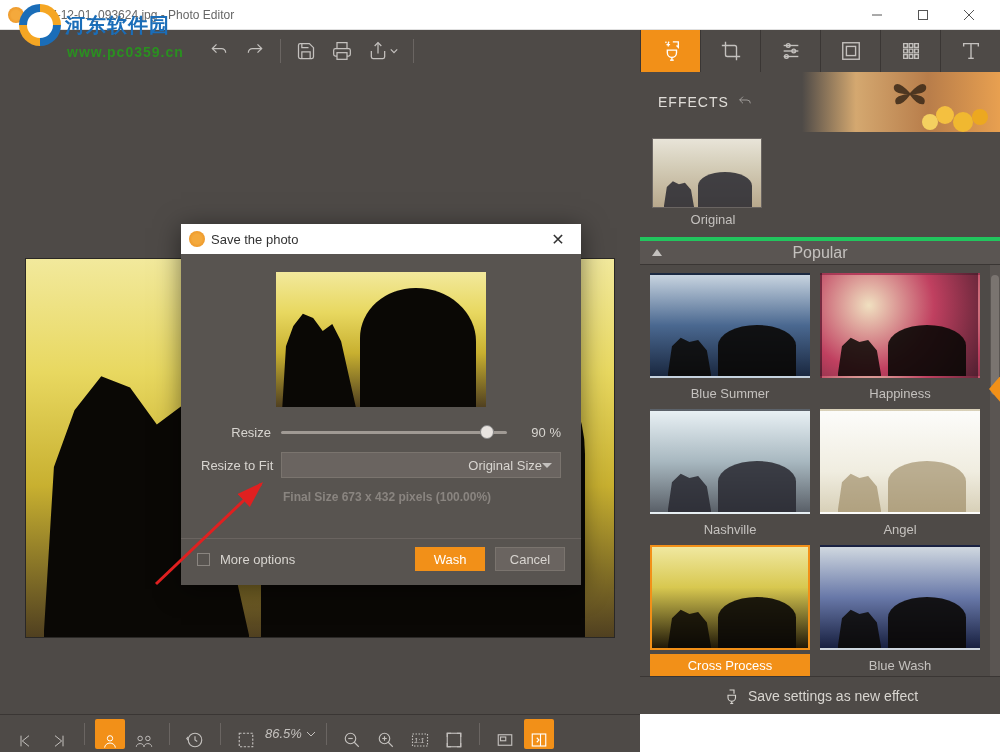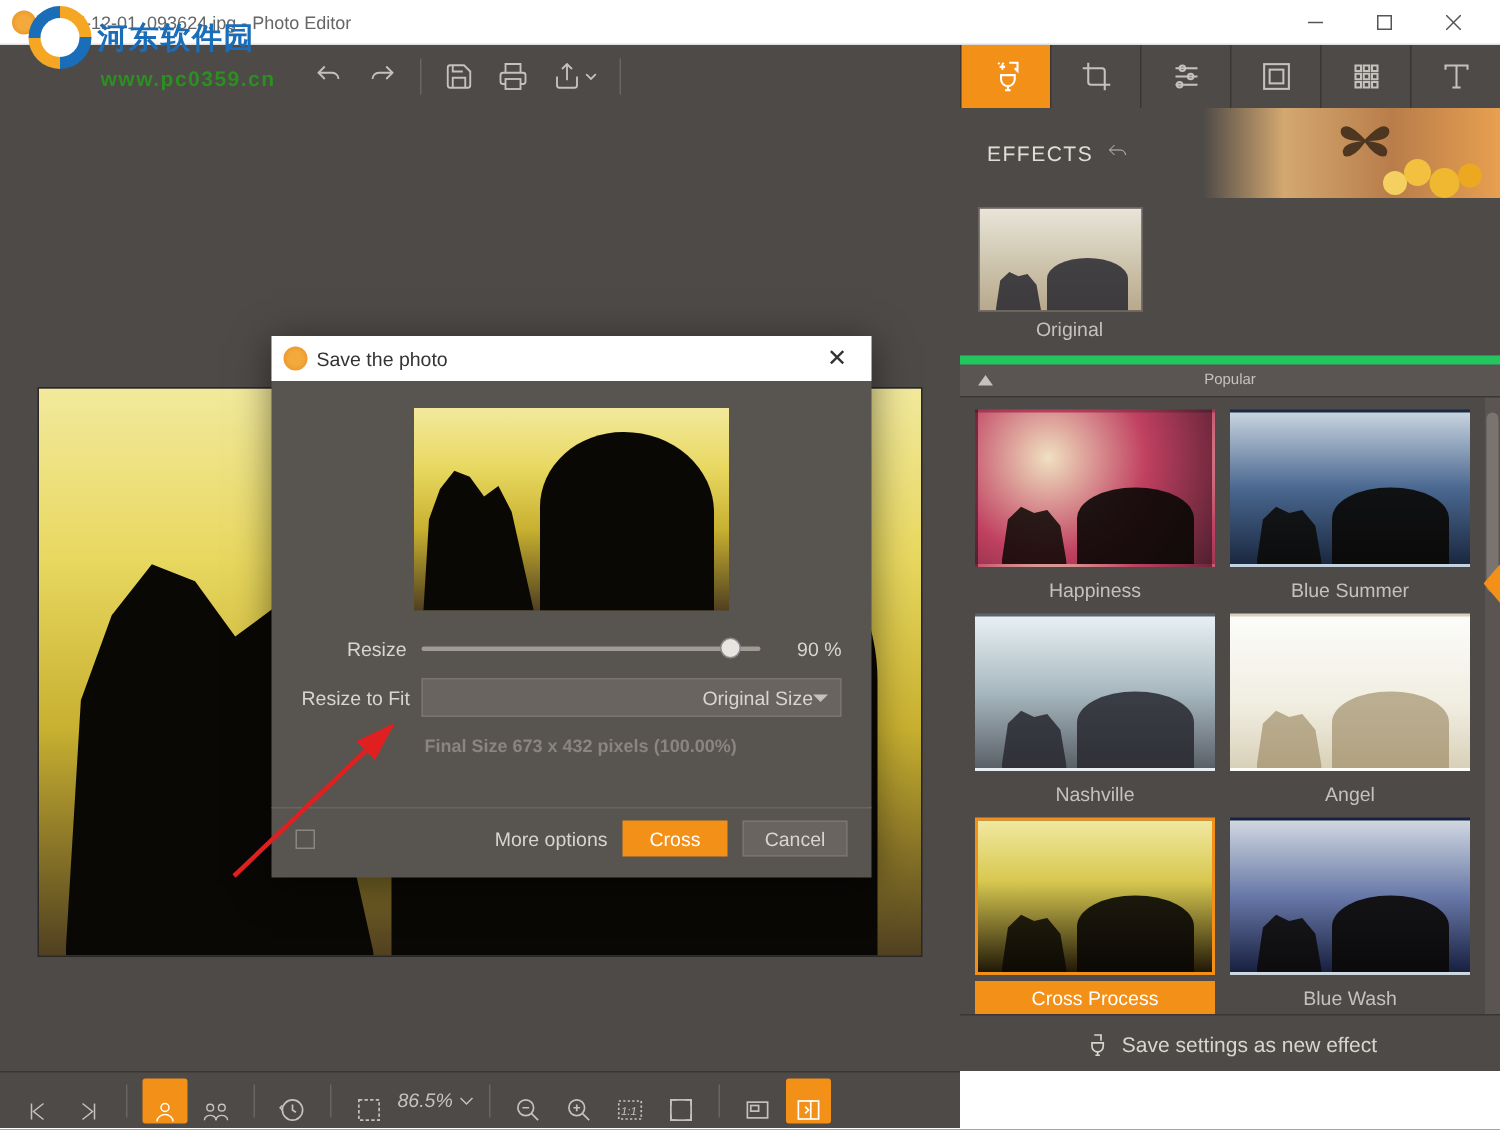--- a/index.html
+++ b/index.html
@@ -38,21 +38,21 @@
 .butterfly { position: absolute; right: 70px; top: 6px; width: 40px; height: 30px; }
 .flower { position: absolute; right: 5px; bottom: -5px; width: 80px; height: 50px; }
 
 
 .orig-section { padding: 6px 12px 10px; }
 .orig-thumb { width: 122px; }
 .orig-thumb .thumb-img { width: 110px; height: 70px; background: linear-gradient(180deg, #e8e4d8 0%, #d4cdb8 40%, #b8a88c 100%); border: 1px solid #6a6562; position: relative; overflow: hidden; }
 .thumb-label { text-align: center; color: #c4c1be; font-size: 13px; margin-top: 4px; }
 
 
-.pop-header { height: 28px; background: #5a5552; display: flex; align-items: center; justify-content: center; color: #c4c1be; font-size: 10px; position: relative; border-top: 6px solid #22c55e; border-bottom: 1px solid #3a3634; }
+.pop-header { height: 28px; background: #5a5552; display: flex; align-items: center; justify-content: center; color: #c4c1be; font-size: 16px; position: relative; border-top: 4px solid #22c55e; border-bottom: 1px solid #3a3634; }
 .pop-header .tri { position: absolute; left: 12px; width: 0; height: 0; border-left: 5px solid transparent; border-right: 5px solid transparent; border-bottom: 7px solid #c4c1be; }
 
 
 .effects-grid { flex: 1; overflow: hidden; padding: 8px 10px; position: relative; }
 .effects-row { display: flex; gap: 10px; margin-bottom: 4px; }
 .effect-item { width: 160px; }
 .effect-thumb { width: 160px; height: 105px; border: 2px solid transparent; position: relative; overflow: hidden; }
 .effect-item.selected .effect-thumb { border-color: #f29018; }
 .effect-item .thumb-label { padding: 4px 0; }
 .effect-item.selected .thumb-label { background: #f29018; color: #fff; }
@@ -90,21 +90,21 @@
 .dlg-preview .silh-big::before { content: ""; position: absolute; left: 3%; bottom: 0; width: 35%; height: 75%; background: #0a0805; clip-path: polygon(0 100%, 5% 40%, 15% 20%, 28% 8%, 42% 12%, 55% 25%, 68% 18%, 80% 35%, 100% 100%); }
 .dlg-preview .silh-big::after { content: ""; position: absolute; right: 5%; bottom: 0; width: 55%; height: 88%; background: #0a0805; border-radius: 48% 52% 0 0 / 42% 45% 0 0; }
 .dlg-row { display: flex; align-items: center; margin-bottom: 12px; gap: 10px; }
 .dlg-row label { color: #d8d5d0; font-size: 13px; width: 70px; text-align: right; white-space: nowrap; }
 .slider-track { flex: 1; height: 3px; background: #a09a94; position: relative; border-radius: 2px; }
 .slider-thumb { position: absolute; top: -6px; width: 14px; height: 14px; background: #e8e4e0; border: 1px solid #888; border-radius: 50%; left: 88%; }
 .dlg-val { color: #d8d5d0; font-size: 13px; width: 44px; text-align: right; }
 .dlg-select { flex: 1; height: 26px; background: #6a6460; border: 1px solid #7a746e; color: #d8d5d0; font-size: 13px; padding: 0 8px; display: flex; align-items: center; justify-content: flex-end; }
 .dlg-select .caret { width: 0; height: 0; border-left: 5px solid transparent; border-right: 5px solid transparent; border-top: 5px solid #c4c1be; }
 .dlg-info { color: #8a8580; font-size: 12px; margin-left: 82px; margin-bottom: 20px; font-weight: bold; }
-.dlg-footer { display: flex; align-items: center; padding: 8px 16px 14px; border-top: 1px solid #6a6460; gap: 10px; text-align: right; }
+.dlg-footer { display: flex; align-items: center; padding: 8px 16px 14px; border-top: 1px solid #6a6460; gap: 10px; }
 .dlg-check { width: 13px; height: 13px; border: 1px solid #8a8580; }
 .dlg-more { color: #d8d5d0; font-size: 13px; flex: 1; }
 .btn-save { width: 70px; height: 24px; background: #f29018; color: #fff; font-size: 13px; border: none; display: flex; align-items: center; justify-content: center; }
 .btn-cancel { width: 70px; height: 24px; background: #6a6460; color: #d8d5d0; font-size: 13px; border: 1px solid #7a746e; display: flex; align-items: center; justify-content: center; }
 
 
 .arrow { position: absolute; left: 146px; top: 444px; width: 150px; height: 120px; z-index: 30; pointer-events: none; }
 
 
 .bottom-bar { height: 38px; background: #4e4a47; border-top: 1px solid #3a3634; display: flex; align-items: center; padding: 0 10px; gap: 4px; font-style: italic; }
@@ -249,21 +249,21 @@
           <div class="dlg-select">
             <span>Original Size</span>
             <span class="caret"></span>
           </div>
         </div>
         <div class="dlg-info">Final Size 673 x 432 pixels (100.00%)</div>
       </div>
       <div class="dlg-footer">
         <span class="dlg-check"></span>
         <span class="dlg-more">More options</span>
-        <div class="btn-save">Cross</div>
+        <div class="btn-save">Wash</div>
         <div class="btn-cancel">Cancel</div>
       </div>
     </div>
   </div>
 
   <div class="right-panel" style="position:relative">
     <div class="right-tabs">
       <div class="rtab active">
           <svg width="22" height="22" viewBox="0 0 24 24">
             <path d="M9 3v4M7 5h4M6 2l1 1M10 2l-1 1"></path>
@@ -337,30 +337,30 @@
 
     <div class="pop-header">
       <span class="tri"></span>
       <span>Popular</span>
     </div>
 
     <div class="effects-grid">
       <div id="fx-container">
           <div class="effects-row">
             <div class="effect-item">
+              <div class="effect-thumb fx-bluesummer">
+                <div class="silh"></div>
+              </div>
+              <div class="thumb-label">Blue Summer</div>
+            </div>
+            <div class="effect-item">
               <div class="effect-thumb fx-happiness">
                 <div class="silh"></div>
               </div>
               <div class="thumb-label">Happiness</div>
-            </div>
-            <div class="effect-item">
-              <div class="effect-thumb fx-bluesummer">
-                <div class="silh"></div>
-              </div>
-              <div class="thumb-label">Blue Summer</div>
             </div>
           </div>
           <div class="effects-row">
             <div class="effect-item">
               <div class="effect-thumb fx-nashville">
                 <div class="silh"></div>
               </div>
               <div class="thumb-label">Nashville</div>
             </div>
             <div class="effect-item">

